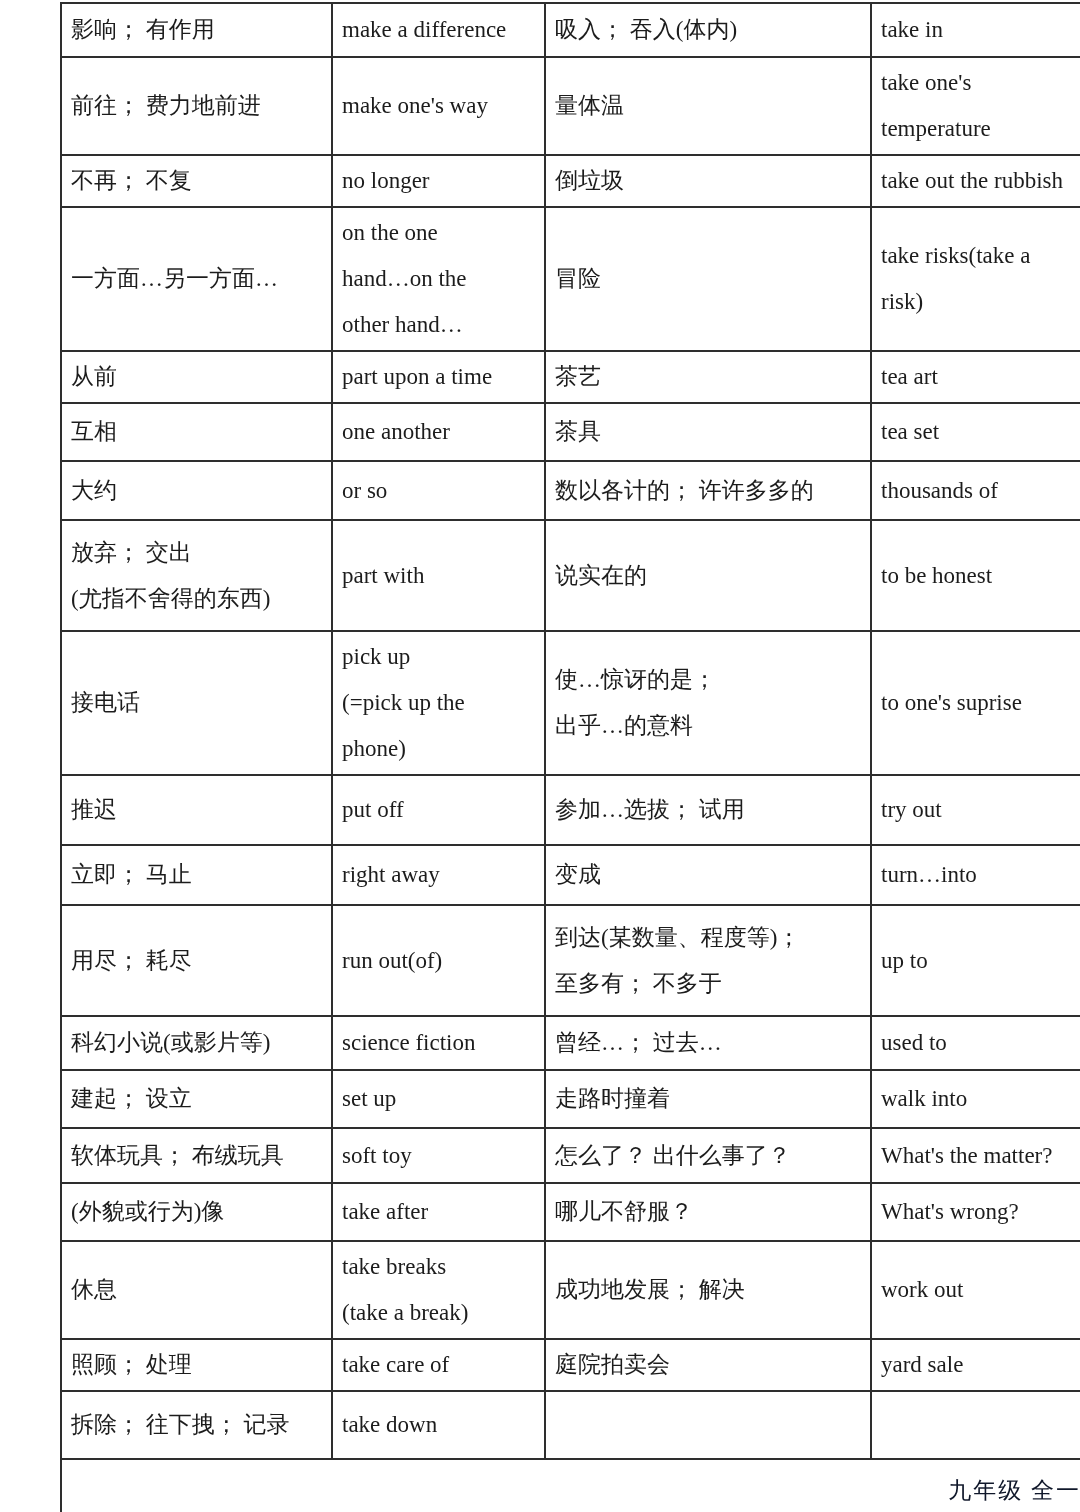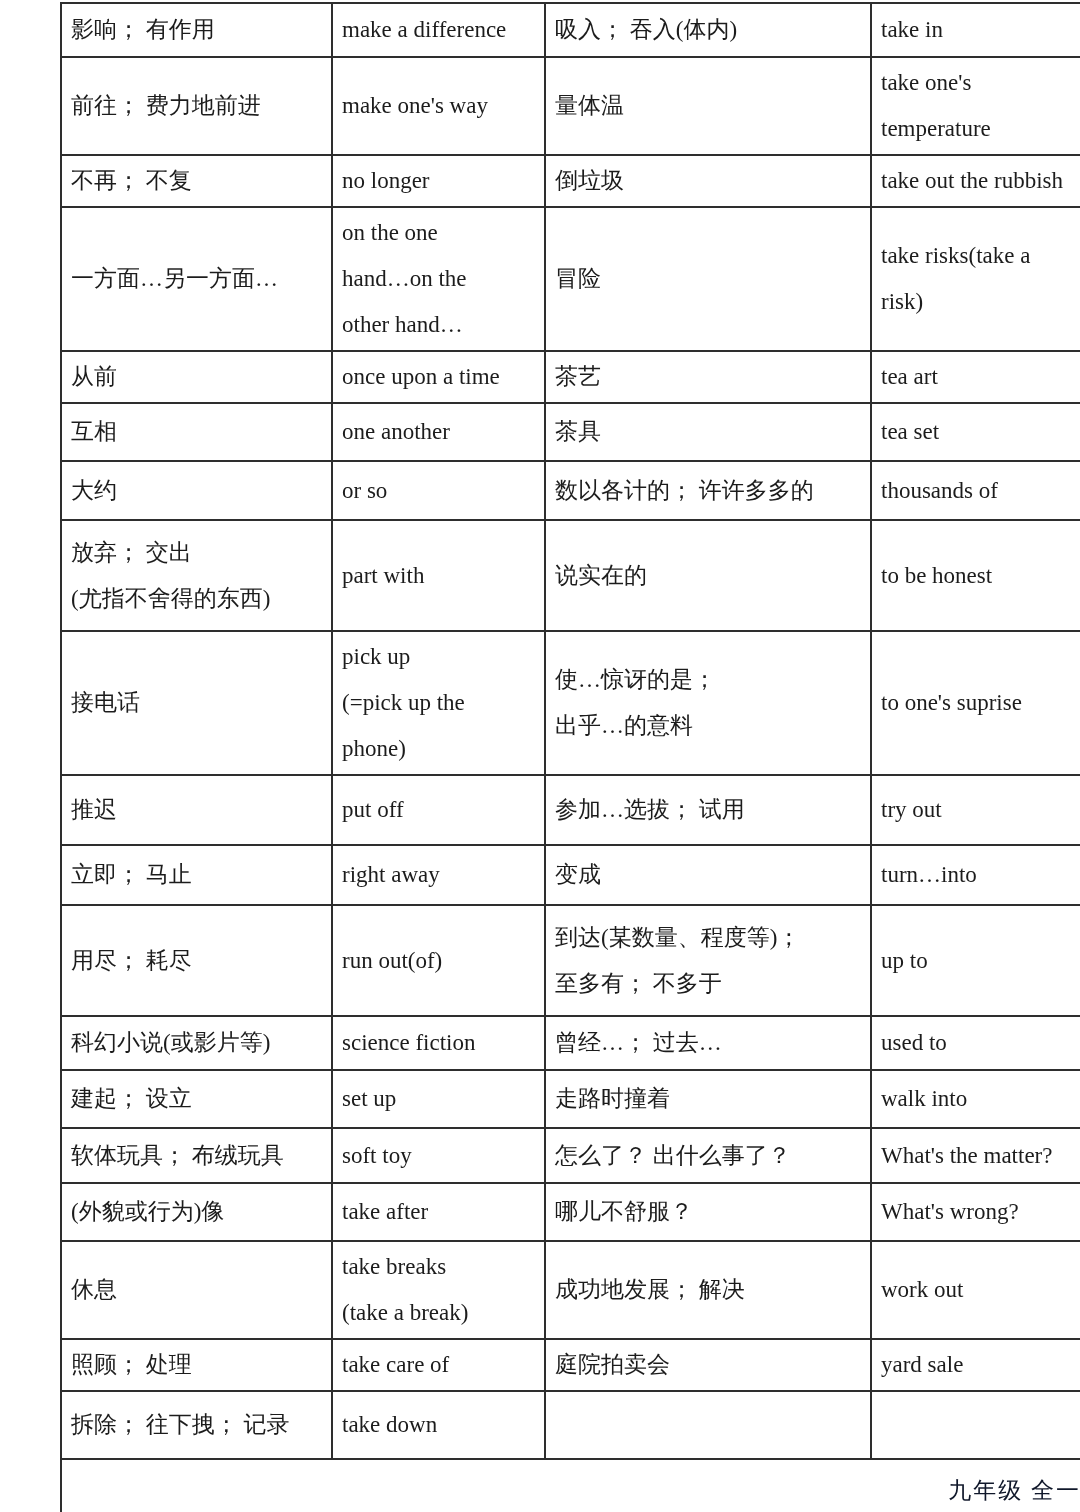--- a/index.html
+++ b/index.html
@@ -82,21 +82,21 @@
         <td>一方面…另一方面…</td>
         <td class="en">on the one
 hand…on the
 other hand…</td>
         <td>冒险</td>
         <td class="en">take risks(take a
 risk)</td>
       </tr>
       <tr style="height:44px">
         <td>从前</td>
-        <td class="en">once upon a time</td>
+        <td class="en">part upon a time</td>
         <td>茶艺</td>
         <td class="en">tea art</td>
       </tr>
       <tr style="height:58px">
         <td>互相</td>
         <td class="en">one another</td>
         <td>茶具</td>
         <td class="en">tea set</td>
       </tr>
       <tr style="height:59px">

